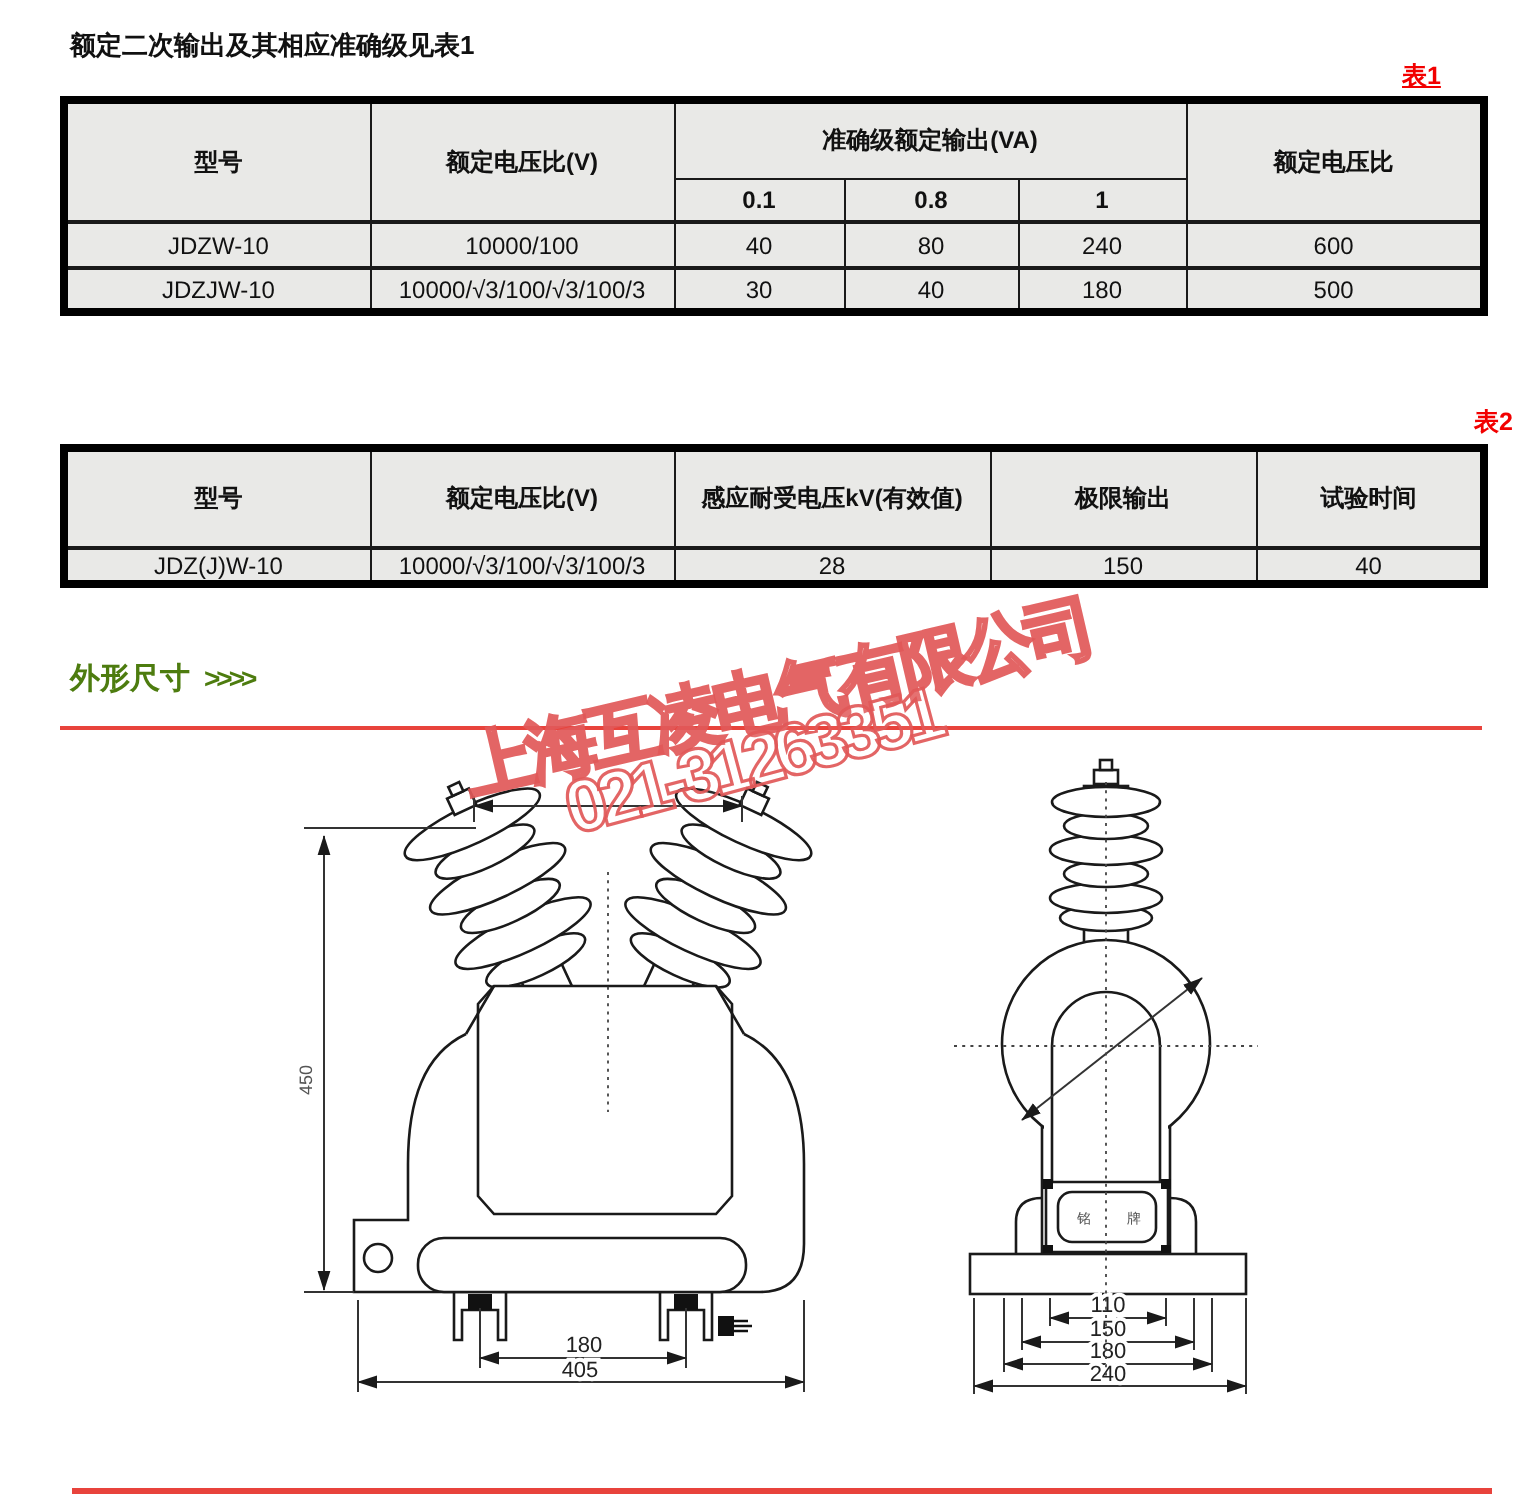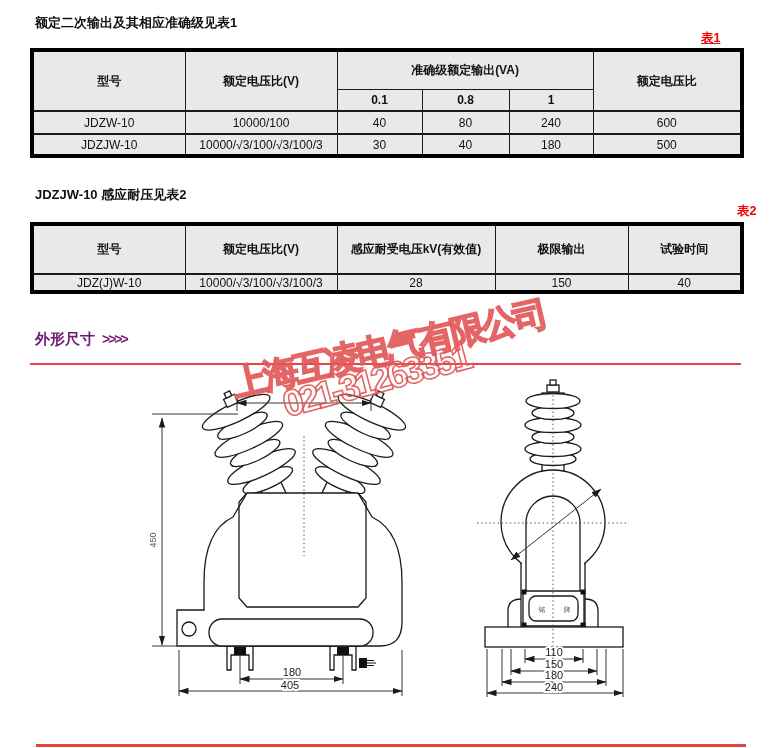--- a/index.html
+++ b/index.html
@@ -8,21 +8,21 @@
   .abs{position:absolute;}
   .sec-title{font-size:13px;font-weight:bold;color:#111;white-space:nowrap;}
   .tag{font-size:12.5px;font-weight:bold;color:#f20000;white-space:nowrap;}
   table.spec{border-collapse:collapse;table-layout:fixed;position:absolute;left:30px;width:710px;
              border:4px solid #000000;}
   table.spec th,table.spec td{border:1px solid #1a1a1a;background:#e9e9e7;text-align:center;
              vertical-align:middle;padding:0;overflow:hidden;}
   table.spec th{font-size:12px;font-weight:bold;color:#111;}
   table.spec td{font-size:12px;font-weight:normal;color:#111;}
   table.spec tbody td{border-top-width:2px;}
-  .outline-hd{font-size:15px;font-weight:bold;color:#701a75;white-space:nowrap;}
+  .outline-hd{font-size:15px;font-weight:bold;color:#4d7c0f;white-space:nowrap;}
   .chev{font-size:14px;font-weight:bold;letter-spacing:-2px;margin-left:7px;}
   .redline{background:#e8433c;}
   .wm{position:absolute;z-index:6;pointer-events:none;white-space:nowrap;font-weight:bold;
       color:rgba(255,255,255,0.08);-webkit-text-stroke:1.6px rgba(225,88,88,0.92);}
   .wm-company{left:238px;top:361px;font-size:35px;letter-spacing:-3px;
       transform:rotate(-13deg);transform-origin:0 100%;}
   .wm-phone{left:289px;top:384px;font-size:37px;letter-spacing:-4px;
       transform:rotate(-15deg);transform-origin:0 100%;}
   svg .wh{fill:#fff;stroke:#1a1a1a;stroke-width:1.3;}
   svg .ln{fill:none;stroke:#1a1a1a;stroke-width:1.3;}
@@ -75,21 +75,20 @@
         <td>JDZJW-10</td>
         <td>10000/√3/100/√3/100/3</td>
         <td>30</td>
         <td>40</td>
         <td>180</td>
         <td>500</td>
       </tr>
     </tbody>
   </table>
 
-  <div class="abs sec-title" style="left:35px;top:186px;">JDZJW-10 感应耐压见表2</div>
   <div class="abs tag" style="left:737px;top:203px;">表2</div>
 
   <table class="spec" style="top:222px;">
     <colgroup>
       <col style="width:153px">
         <col style="width:152px">
         <col style="width:158px">
       <col style="width:133px">
         <col style="width:114px">
     </colgroup>

